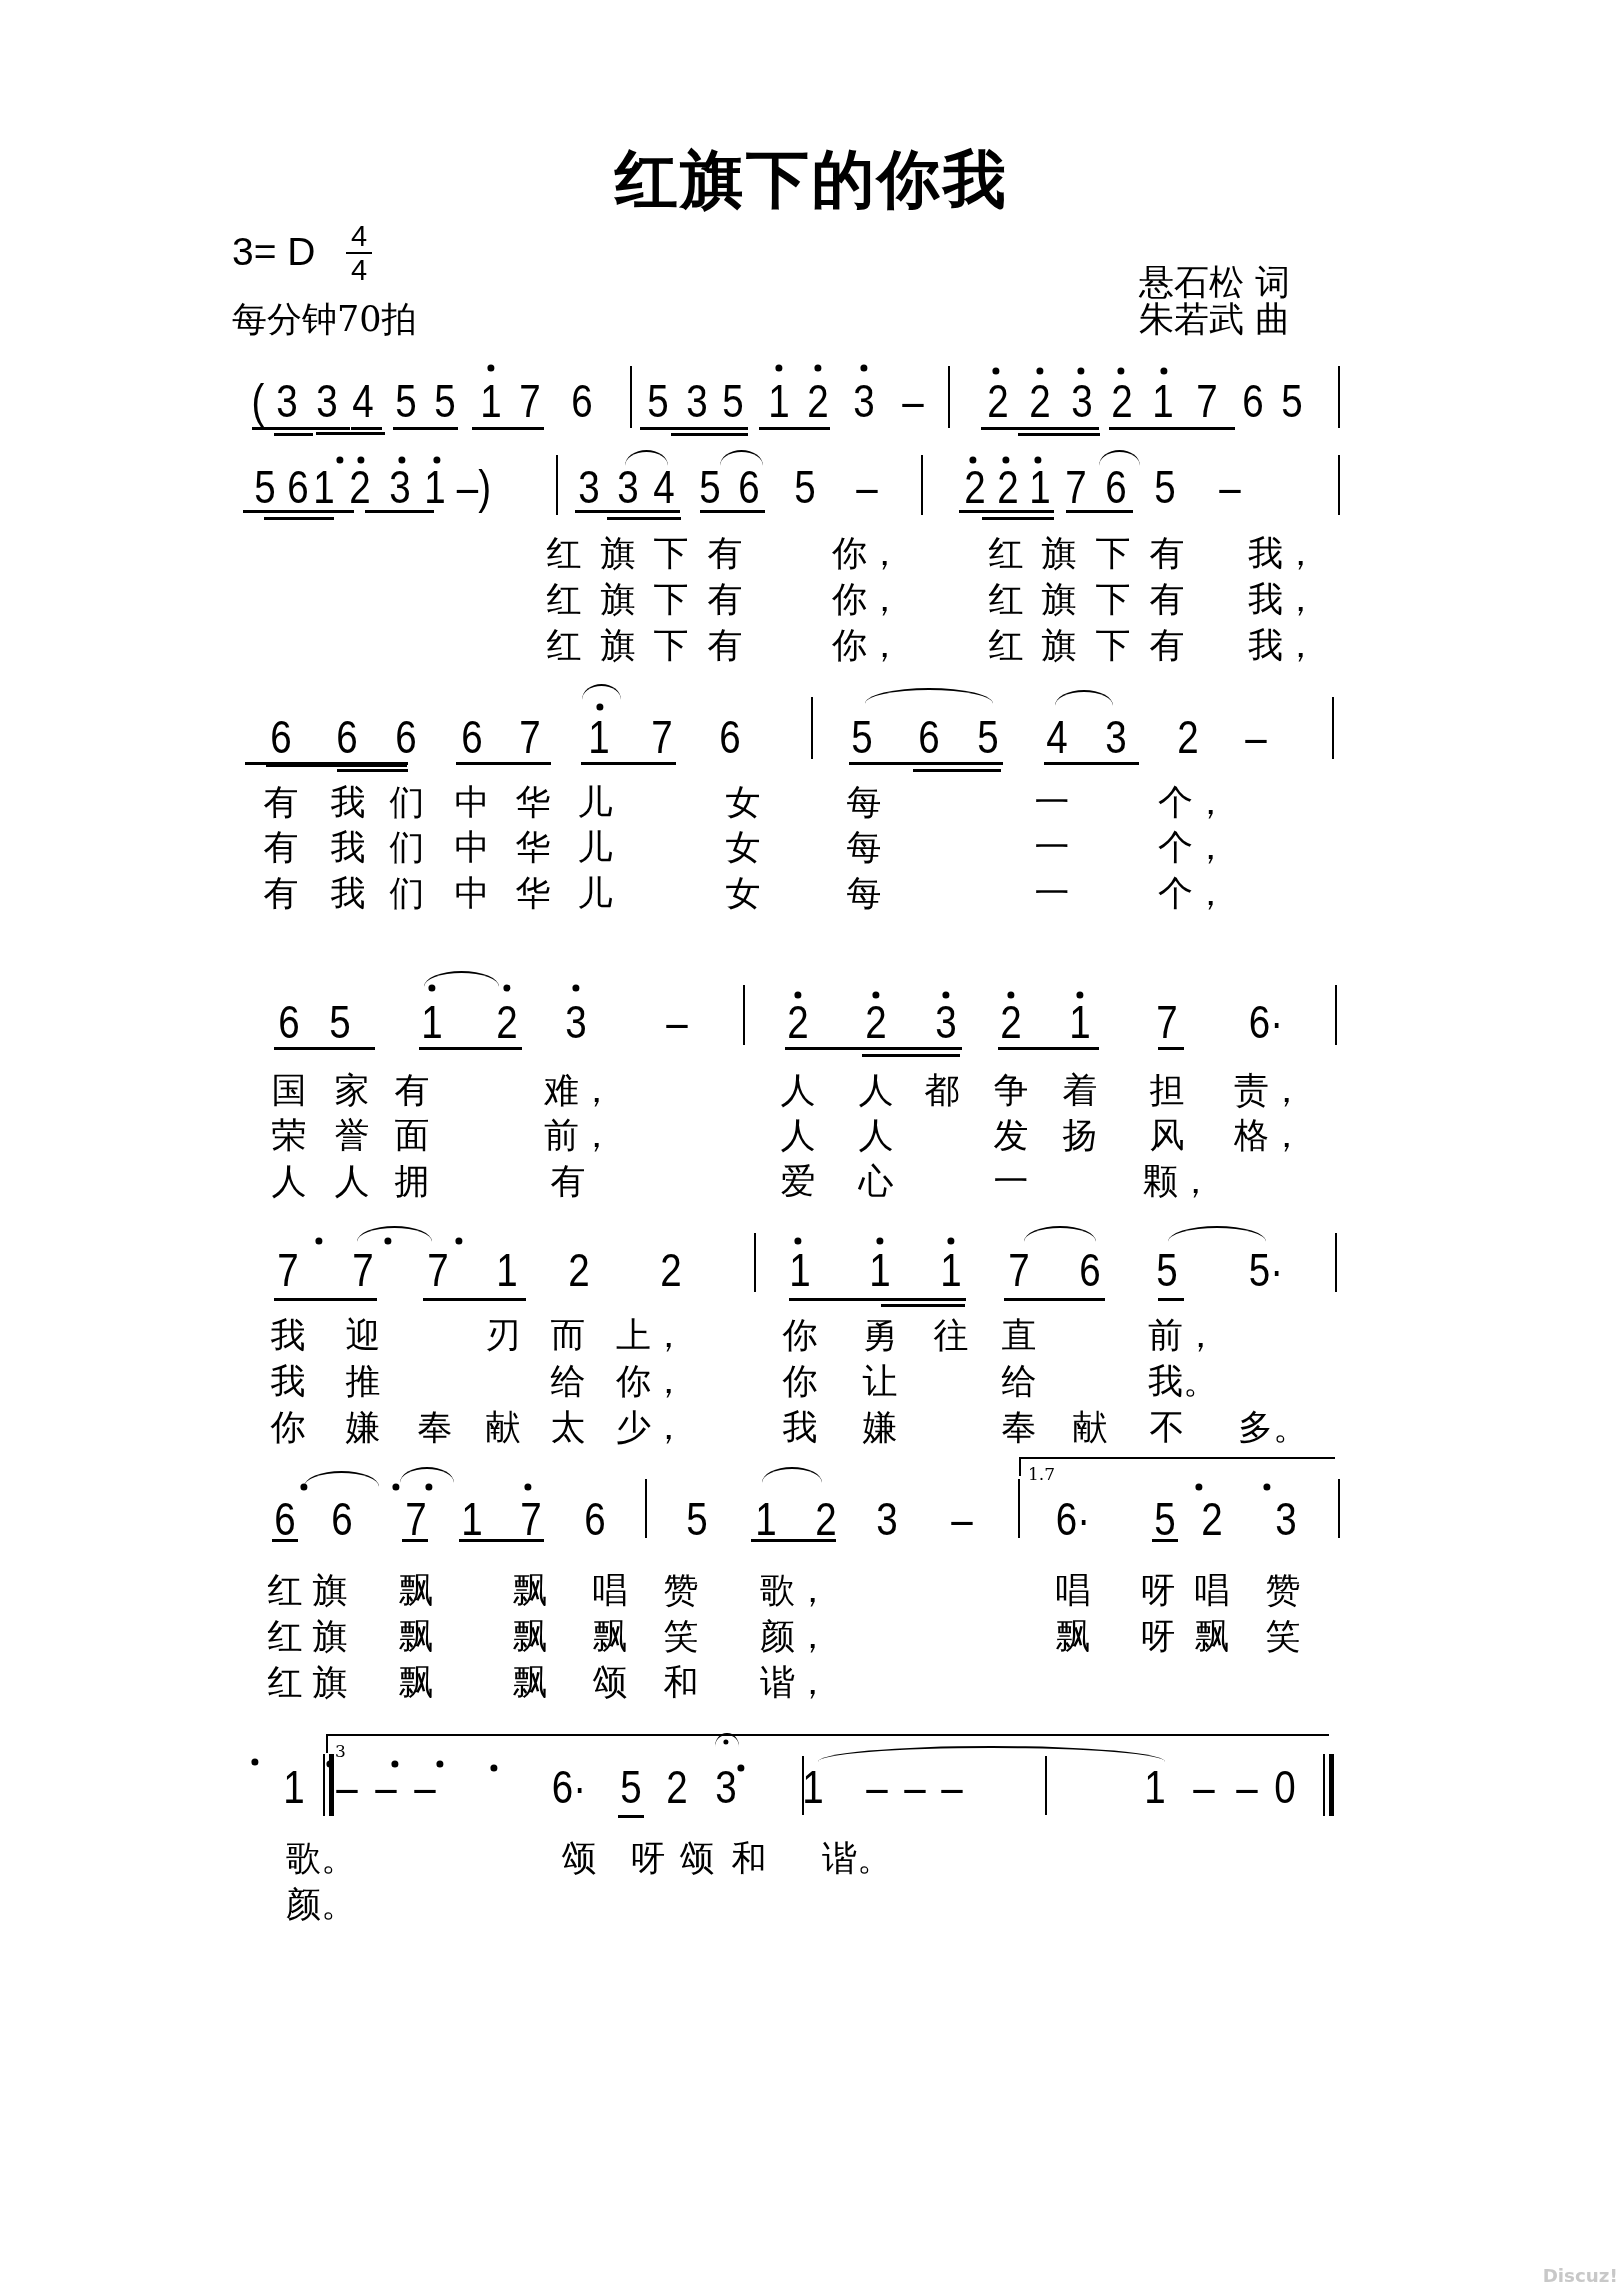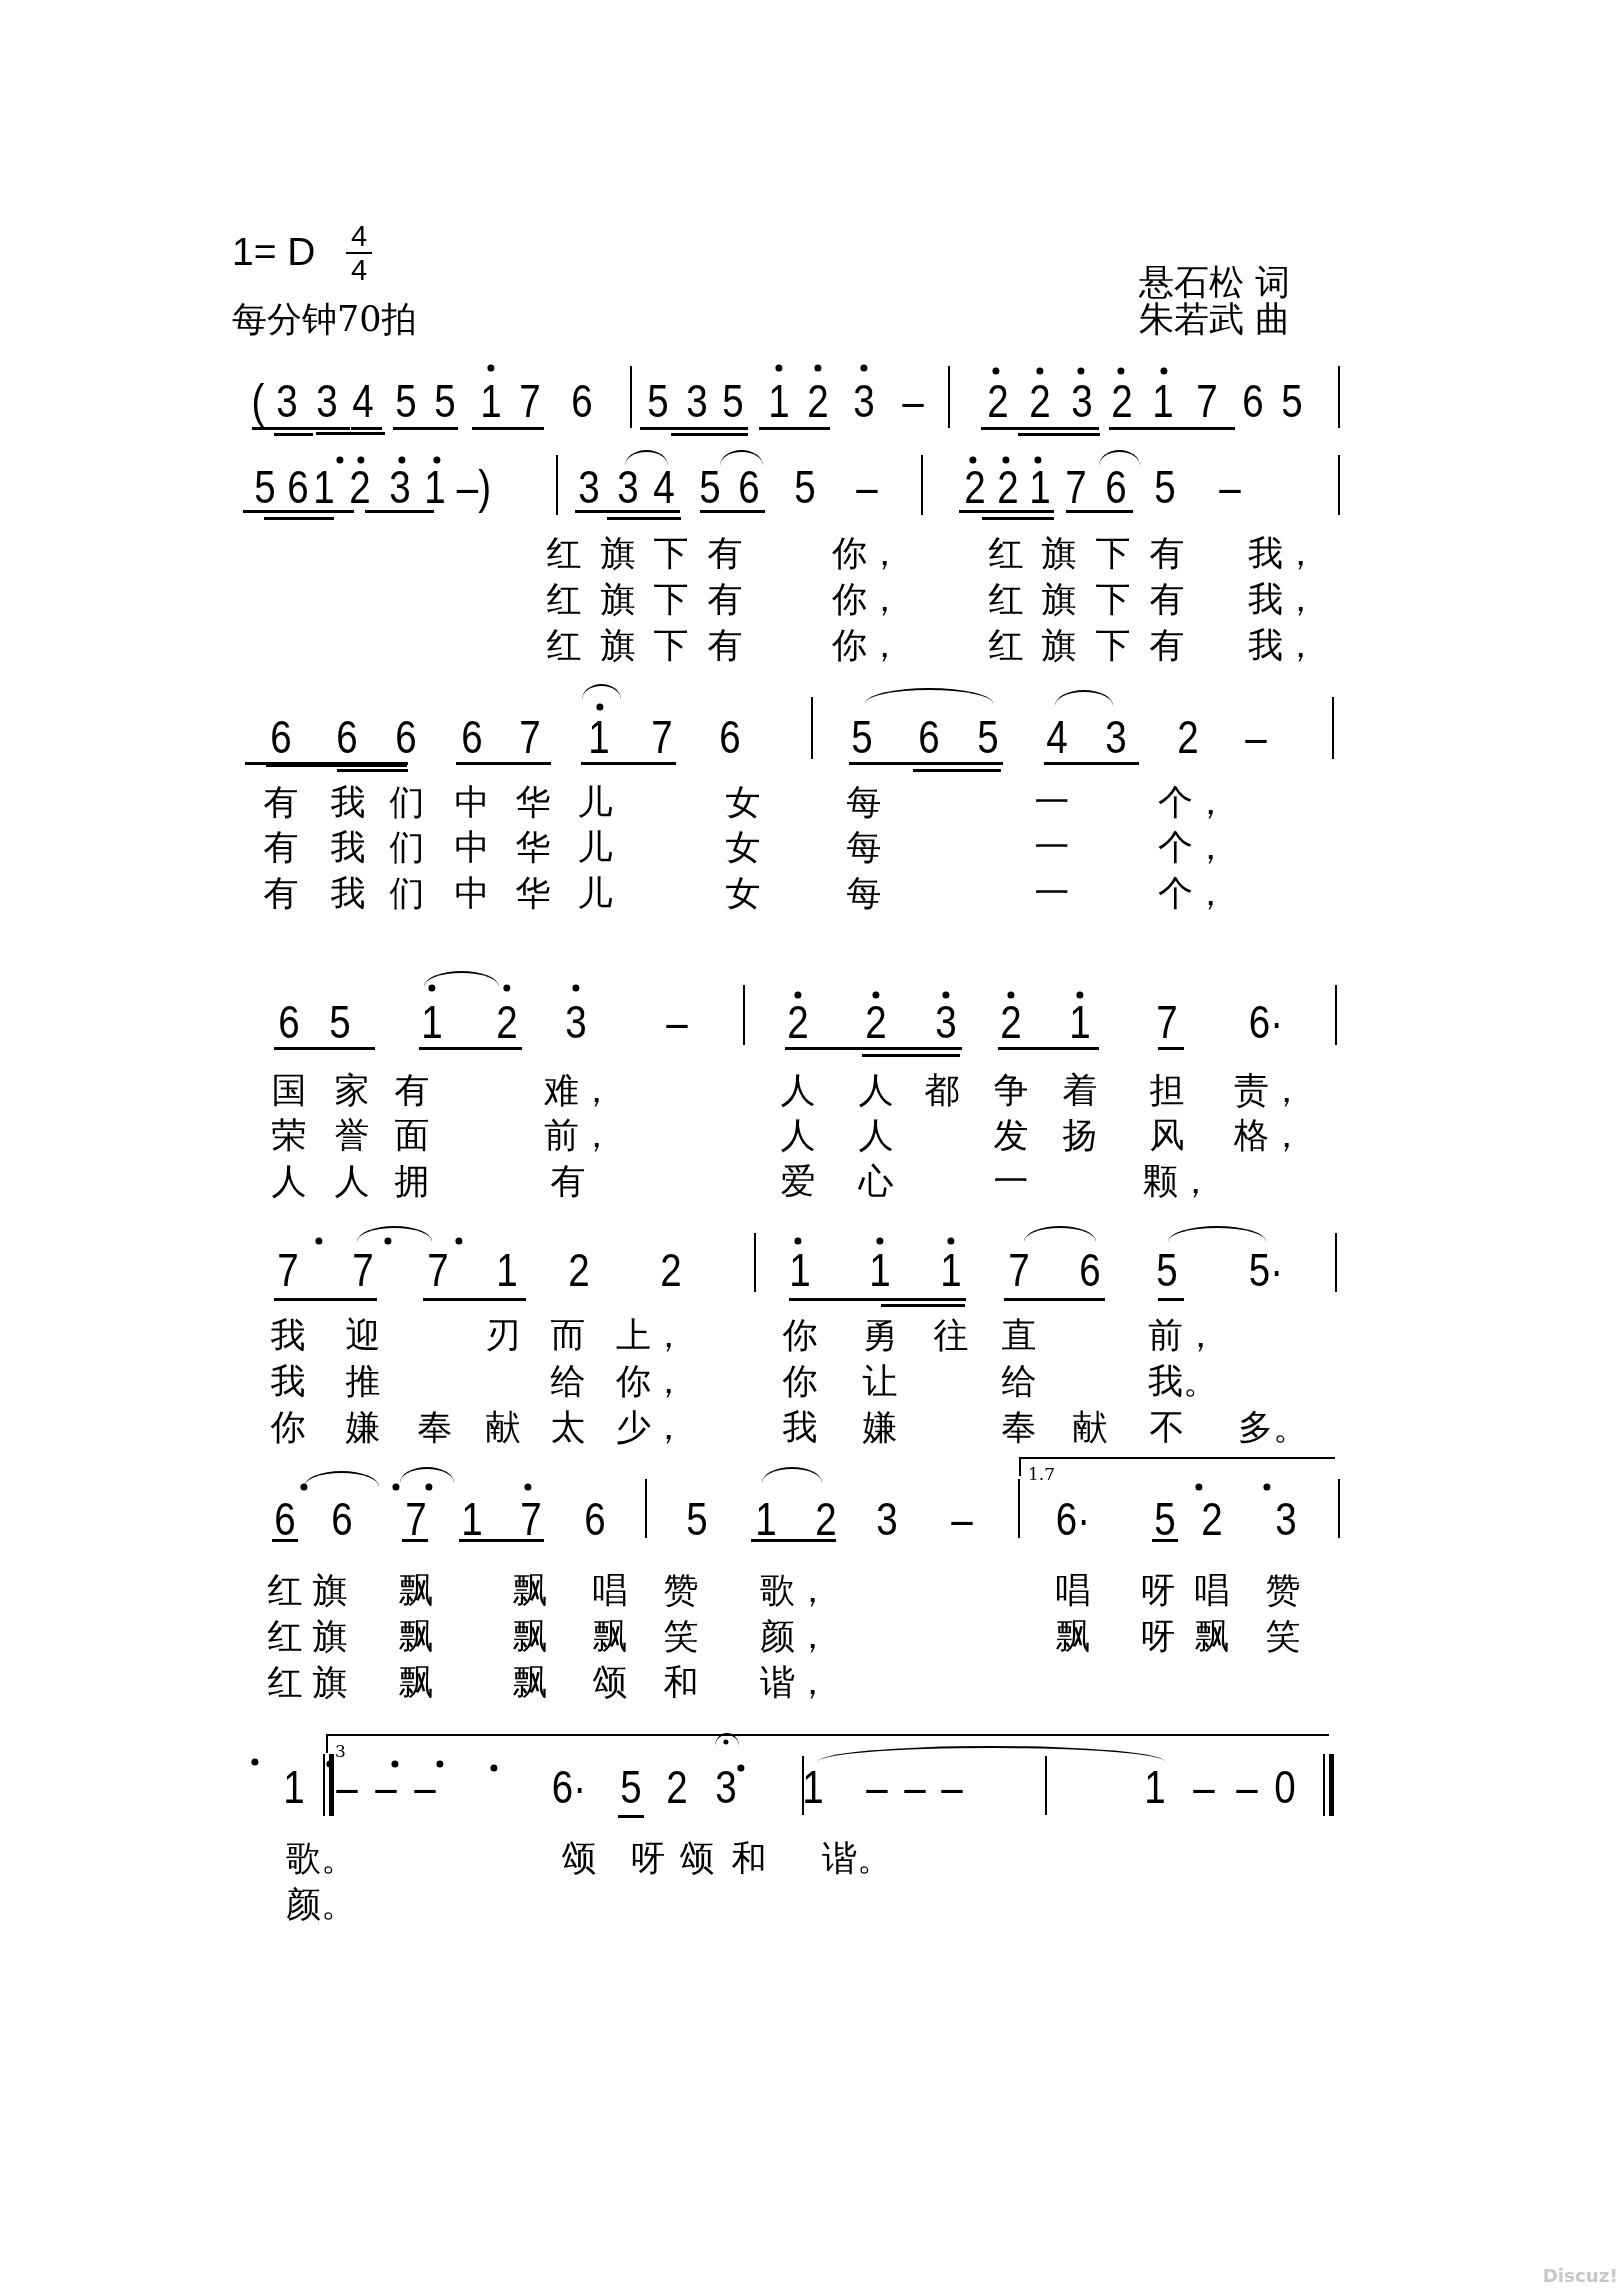--- a/index.html
+++ b/index.html
@@ -14,22 +14,23 @@
   .bar { position:absolute; width:2.6px; background:#000; }
   .slur { position:absolute; border-top:2.6px solid #000; border-radius:50% 50% 0 0 / 100% 100% 0 0; height:15.7px; box-sizing:border-box; }
   .volta { position:absolute; border-top:2.6px solid #000; border-left:2px solid #000; height:17px; }
   .volta-label { position:absolute; font-family:"DejaVu Serif","Liberation Serif",serif; font-size:17px; }
   .wm { position:absolute; right:5.2px; bottom:9.2px; font-family:"DejaVu Sans","Liberation Sans",sans-serif; font-weight:bold; font-size:18.3px; color:#c8c8c8; }
 </style>
 </head>
 <body>
 
 <div id="page">
-
-  <div class="meta" style="left:232px;top:232px;font-family:'Liberation Sans',sans-serif;font-size:39px;">1= D</div>
+  <div class="title">红旗下的你我</div>
+
+  <div class="meta" style="left:232px;top:232px;font-family:'Liberation Sans',sans-serif;font-size:39px;">3= D</div>
   <div style="position:absolute;left:346px;top:222px;width:26px;text-align:center;font-family:'Liberation Sans',sans-serif;font-size:29px;line-height:1;">
     <div>4</div>
     <div style="height:2px;background:#000;margin:1.3px 0;"></div>
     <div>4</div>
   </div>
   <div class="meta serif" style="left:232px;top:302px;">每分钟70拍</div>
   <div class="meta serif" style="left:1139px;top:265px;">悬石松 词</div>
   <div class="meta serif" style="left:1139px;top:302px;">朱若武 曲</div>
 
   <div id="notation">

